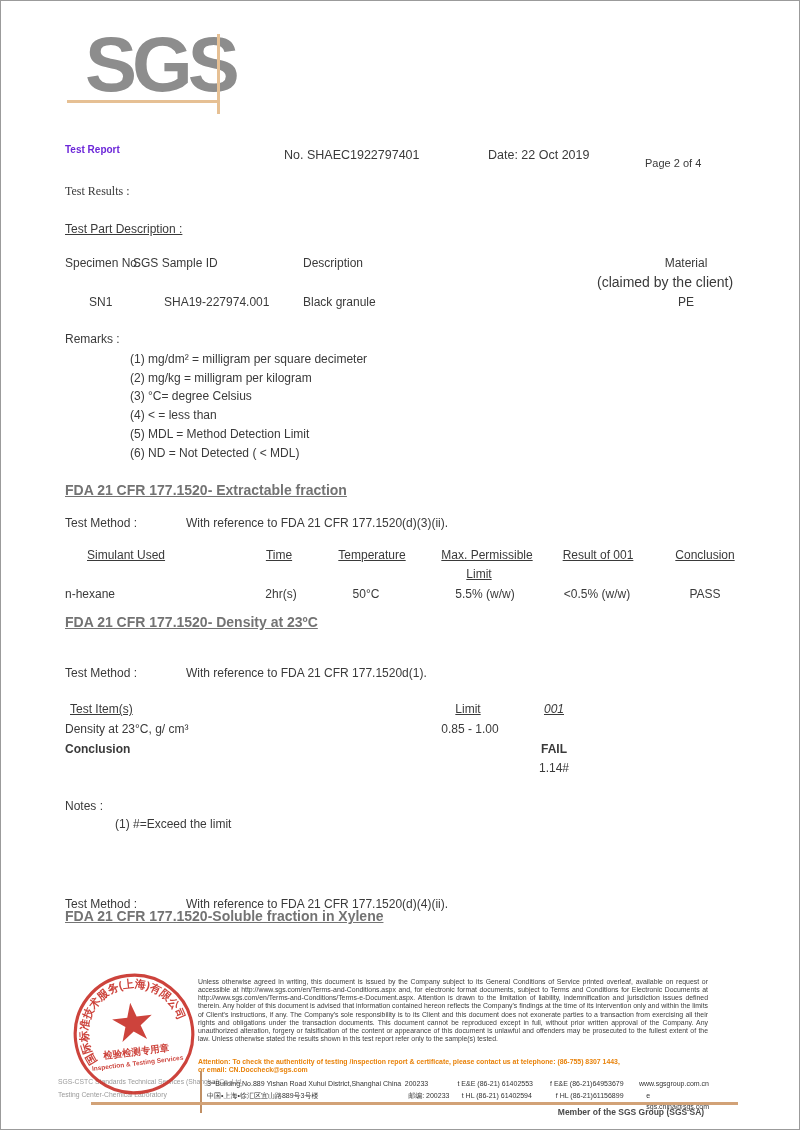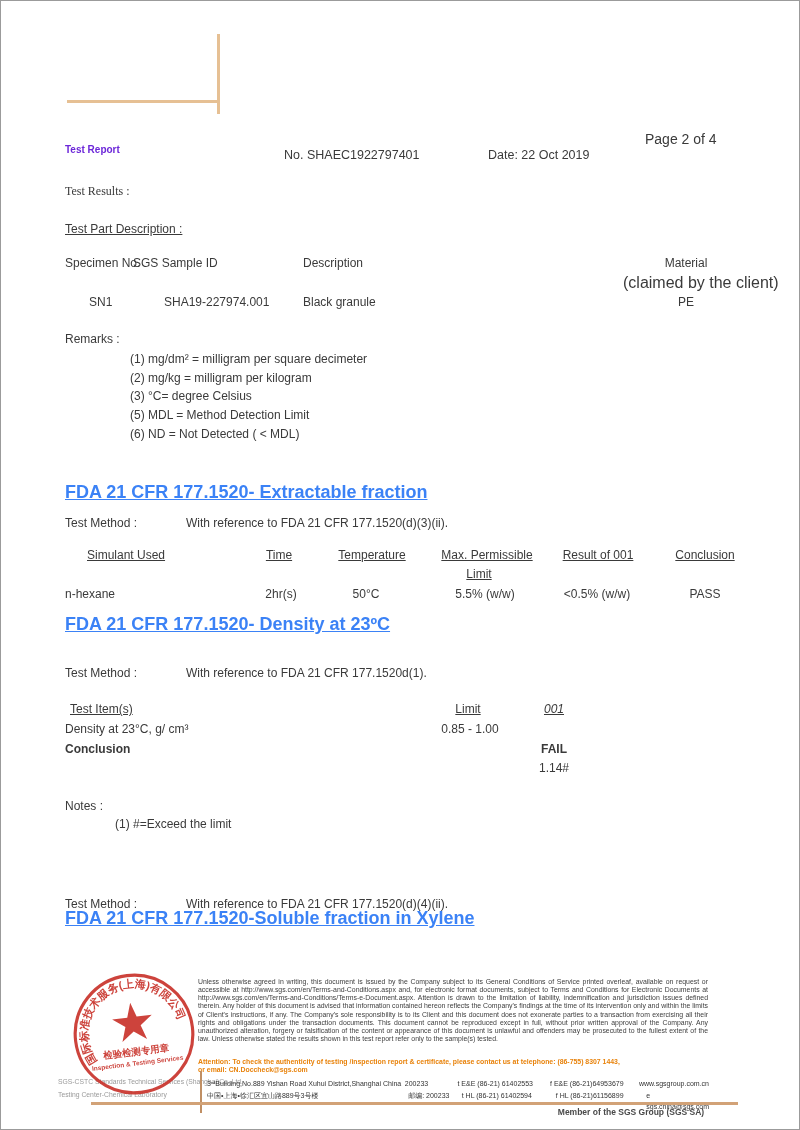--- a/index.html
+++ b/index.html
@@ -14,21 +14,21 @@
   .ul { text-decoration:underline; }
   .it { font-style:italic; }
   .ctr { text-align:center; }
   .logo-text {
     position:absolute; left:84px; top:24px; font-size:78px; line-height:1;
     font-weight:800; color:#8d8d8d; letter-spacing:-5px;
   }
   .logo-hline { position:absolute; left:66px; top:99px; width:151px; height:3px; background:#e6c094; }
   .logo-vline { position:absolute; left:216px; top:33px; width:3px; height:80px; background:#e6c094; }
   .report-title { font-size:10px; font-weight:bold; color:#6d28d9;text-align:right; }
-  .sec-head { font-size:18px; font-weight:bold; color:#3b82f6; text-decoration:underline; }
+  .sec-head { font-size:14px; font-weight:bold; color:#737373; text-decoration:underline; }
   .remarks-list div { line-height:18.7px; }
   .footer-legal {
     position:absolute; left:197px; top:977px; width:510px;
     font-size:6.9px; line-height:8.15px; color:#3d3d3d;
     text-align:justify; white-space:normal;
   }
   .footer-attn {
     position:absolute; left:197px; top:1057px; width:512px;
     font-size:6.9px; line-height:8px; color:#e8820a; font-weight:bold;
     white-space:normal;
@@ -46,46 +46,48 @@
   .member { position:absolute; left:520px; top:1106px; width:220px; text-align:center;
             font-size:8.5px; font-weight:bold; color:#4a4a4a; }
   .stamp { position:absolute; left:70px; top:970px; width:126px; height:126px;
            transform:rotate(-7deg); opacity:.92; }
 </style>
 </head>
 <body>
 
 <div class="page">
 
+  <div class="logo-text">SGS</div>
   <div class="logo-hline"></div>
   <div class="logo-vline"></div>
 
   <div class="abs report-title" style="left:64px; top:143px;">Test Report</div>
   <div class="abs" style="left:283px; top:147px; font-size:12.5px;">No. SHAEC1922797401</div>
   <div class="abs" style="left:487px; top:147px; font-size:12.5px;">Date: 22 Oct 2019</div>
-  <div class="abs" style="left:644px; top:130px; font-size:14px;">Page 2 of 4</div>
+  <div class="abs" style="left:644px; top:156px; font-size:11px;">Page 2 of 4</div>
 
   <div class="abs" style="left:64px; top:183px;font-family:Liberation Serif, serif;">Test Results :</div>
   <div class="abs ul" style="left:64px; top:221px;">Test Part Description :</div>
 
   <div class="abs" style="left:64px; top:255px;">Specimen No.</div>
   <div class="abs" style="left:132px; top:255px;">SGS Sample ID</div>
   <div class="abs" style="left:302px; top:255px;">Description</div>
   <div class="abs ctr" style="left:625px; top:255px; width:120px;">Material</div>
-  <div class="abs ctr" style="left:622px; top:273px; width:126px; font-size:16px;">(claimed by the client)</div>
+  <div class="abs ctr" style="left:596px; top:273px; width:126px; font-size:14px;">(claimed by the client)</div>
   <div class="abs" style="left:88px; top:294px;">SN1</div>
   <div class="abs" style="left:163px; top:294px;">SHA19-227974.001</div>
   <div class="abs" style="left:302px; top:294px;">Black granule</div>
   <div class="abs ctr" style="left:625px; top:294px; width:120px;">PE</div>
 
   <div class="abs" style="left:64px; top:331px;">Remarks :</div>
   <div class="abs remarks-list" style="left:129px; top:349px;">
     <div>(1) mg/dm² = milligram per square decimeter</div>
     <div>(2) mg/kg = milligram per kilogram</div>
     <div>(3) °C= degree Celsius</div>
+    <div>(4) &lt; = less than</div>
     <div>(5) MDL = Method Detection Limit</div>
     <div>(6) ND = Not Detected ( &lt; MDL)</div>
   </div>
 
   <div class="abs sec-head" style="left:64px; top:481px;">FDA 21 CFR 177.1520-  Extractable fraction</div>
   <div class="abs" style="left:64px; top:515px;">Test Method :</div>
   <div class="abs" style="left:185px; top:515px;">With reference to FDA 21 CFR 177.1520(d)(3)(ii).</div>
 
   <div class="abs ul" style="left:86px; top:547px;">Simulant Used</div>
   <div class="abs ctr" style="left:242px; top:547px; width:72px;"><span class="ul">Time</span></div>

